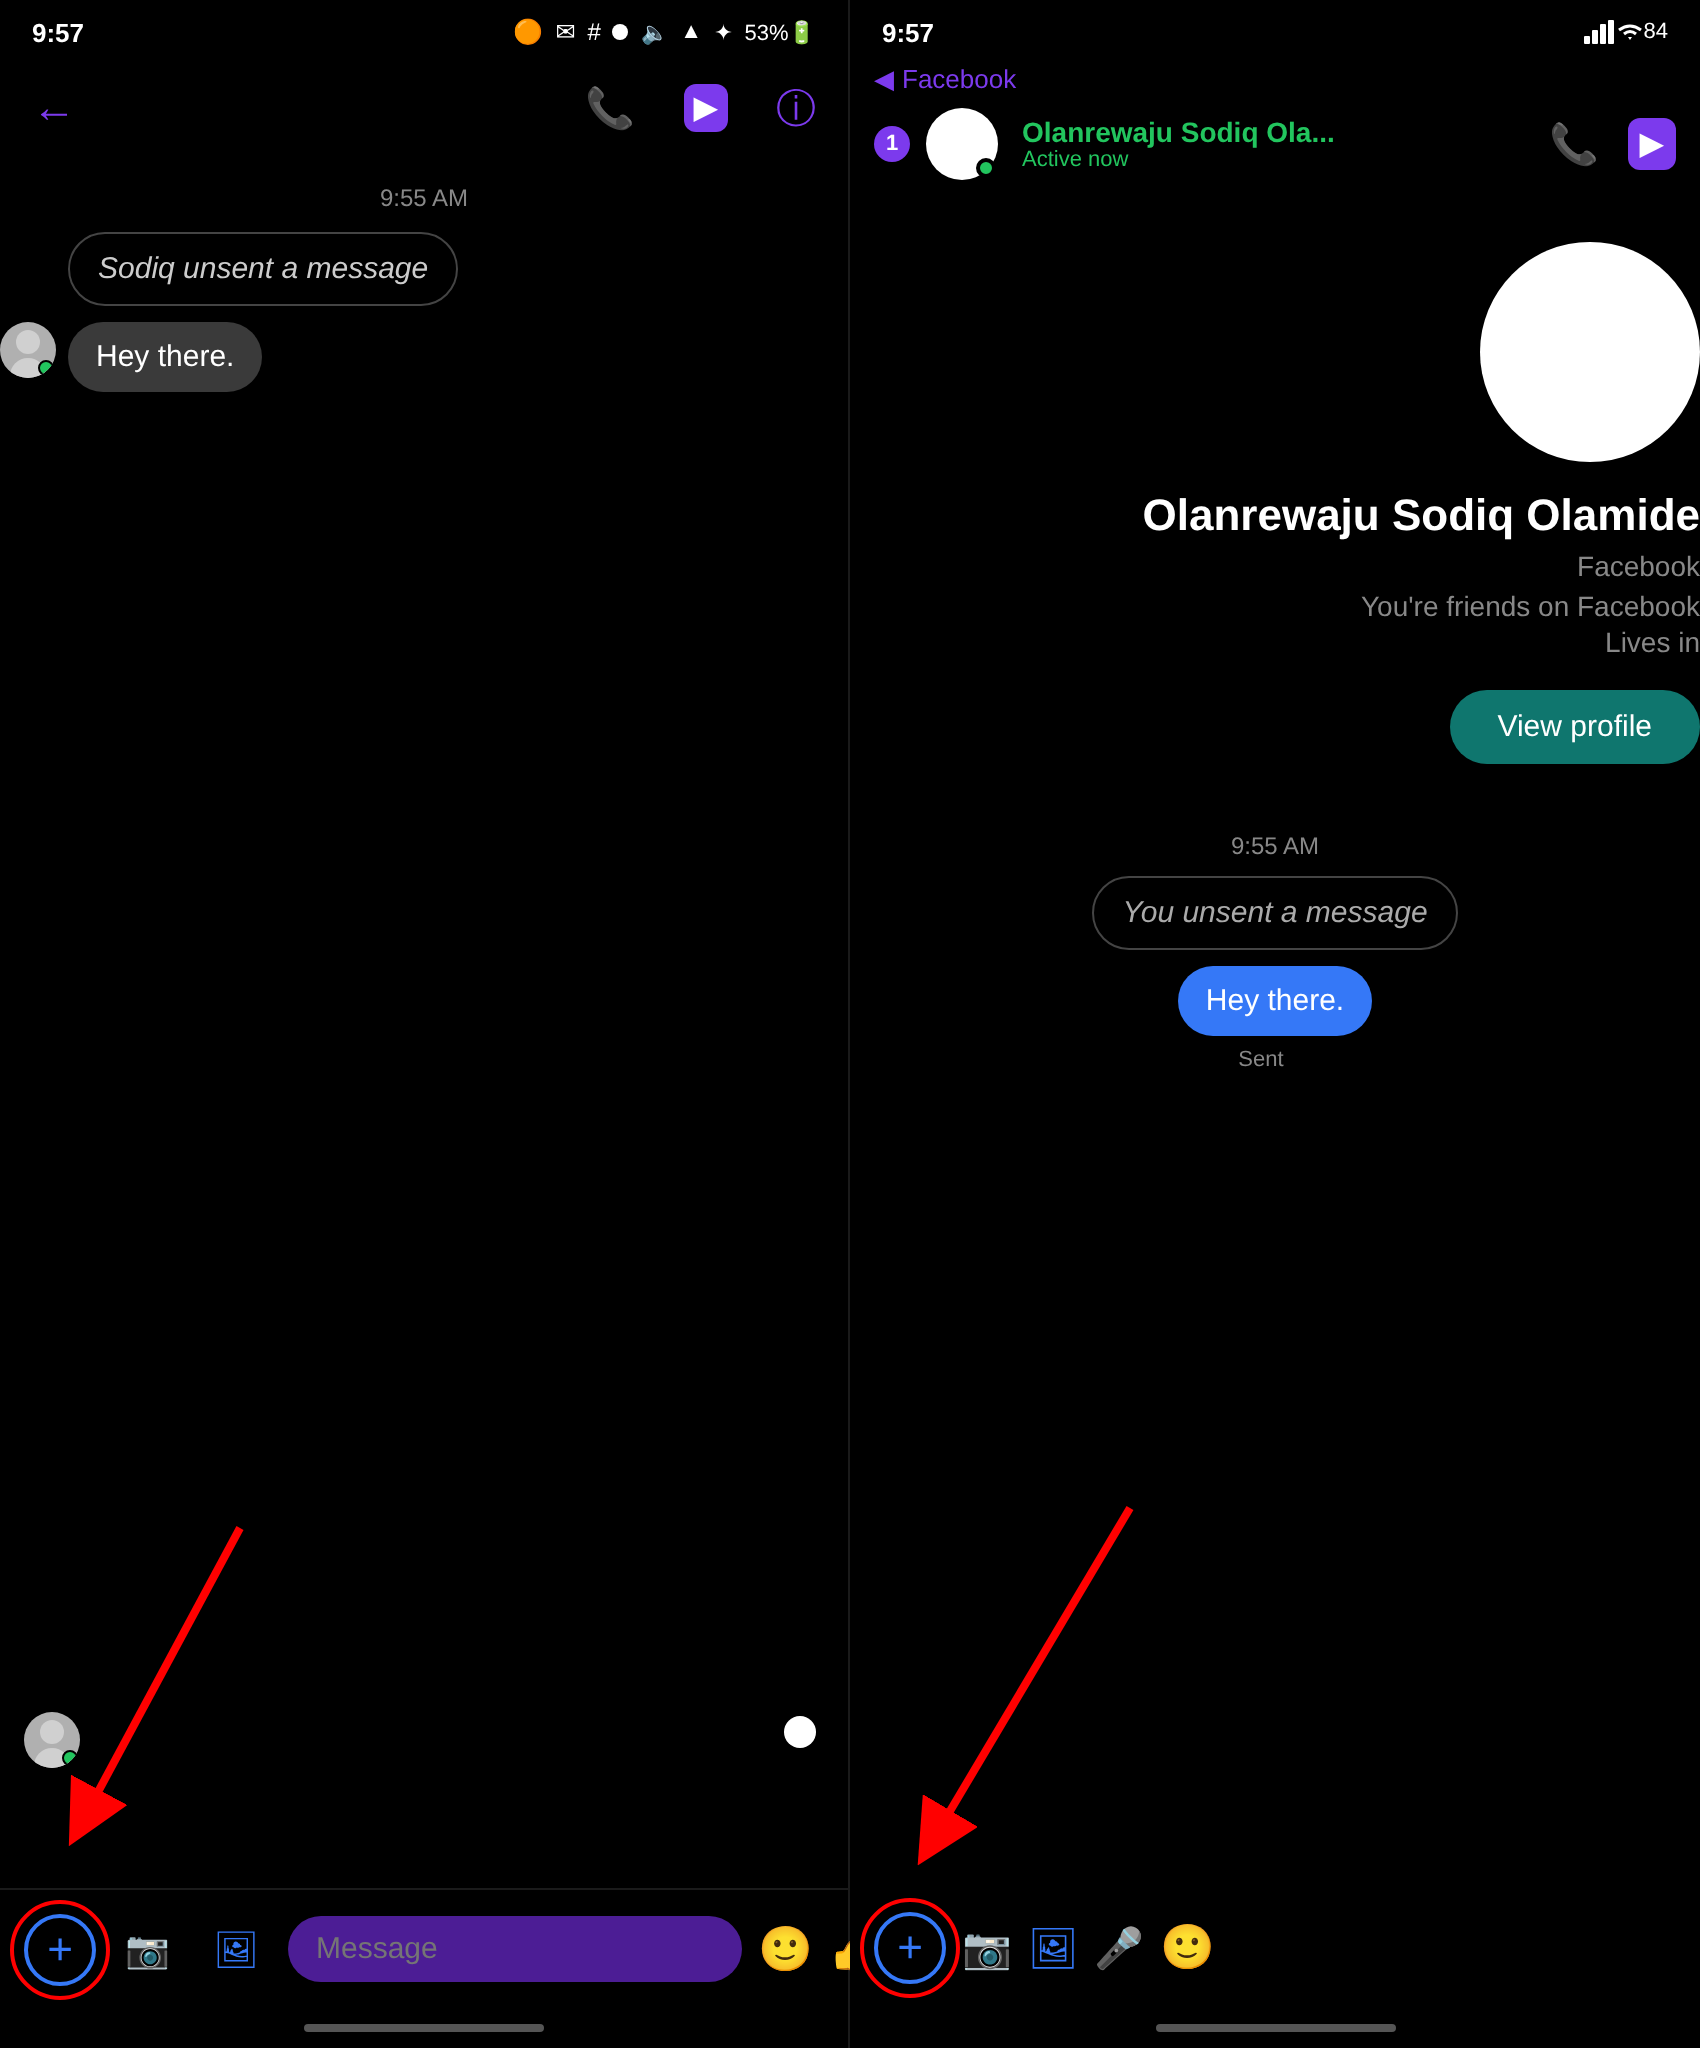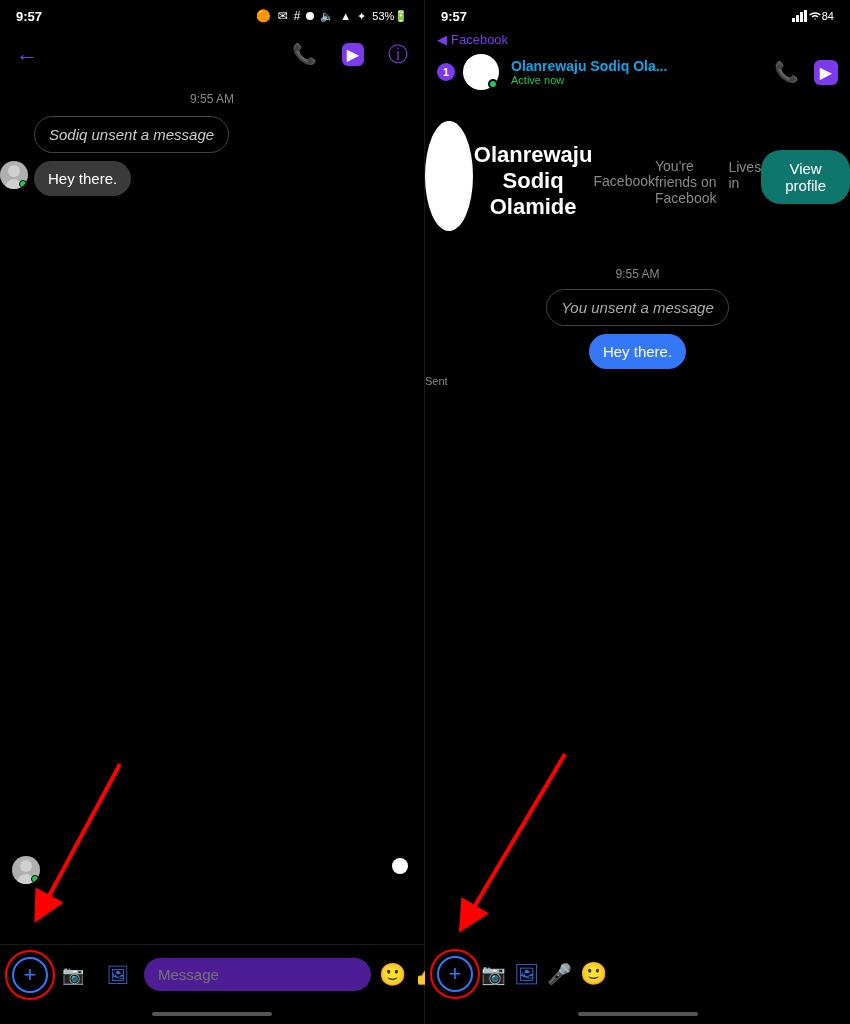--- a/index.html
+++ b/index.html
@@ -330,40 +330,40 @@
       width: 10px;
       height: 10px;
       background: #22c55e;
       border-radius: 50%;
       border: 2px solid #000;
     }
     .r-contact-info {
       flex: 1;
     }
     .r-contact-name {
-      color: #0ea5e9;
+      color: #22c55e;
       font-size: 14px;
       font-weight: 600;
     }
     .r-contact-status {
       color: #22c55e;
       font-size: 11px;
     }
     .r-call-icon {
       color: #7C3AED;
       font-size: 20px;
       margin-left: 8px;
       cursor: pointer;
     }
 
     
     .r-profile-card {
       display: flex;
-      flex-direction: row;
-      align-items: center;
+      flex-direction: column;
+      align-items: flex-end;
       padding: 24px 0 12px;
     }
     .r-avatar-large {
       width: 110px;
       height: 110px;
       border-radius: 50%;
       background: #fff;
       margin-bottom: 14px;
     }
     .r-full-name {
@@ -432,21 +432,21 @@
       color: #aaa;
       font-style: italic;
     }
     .r-bubble.sent {
       background: #3578F7;
       color: #fff;
     }
     .r-sent-label {
       color: #888;
       font-size: 11px;
-      text-align: left;
+      text-align: center;
       margin-right: 14px;
       margin-top: 2px;
     }
 
     
     .r-input-bar {
       display: flex;
       align-items: center;
       padding: 8px 12px;
       gap: 8px;

